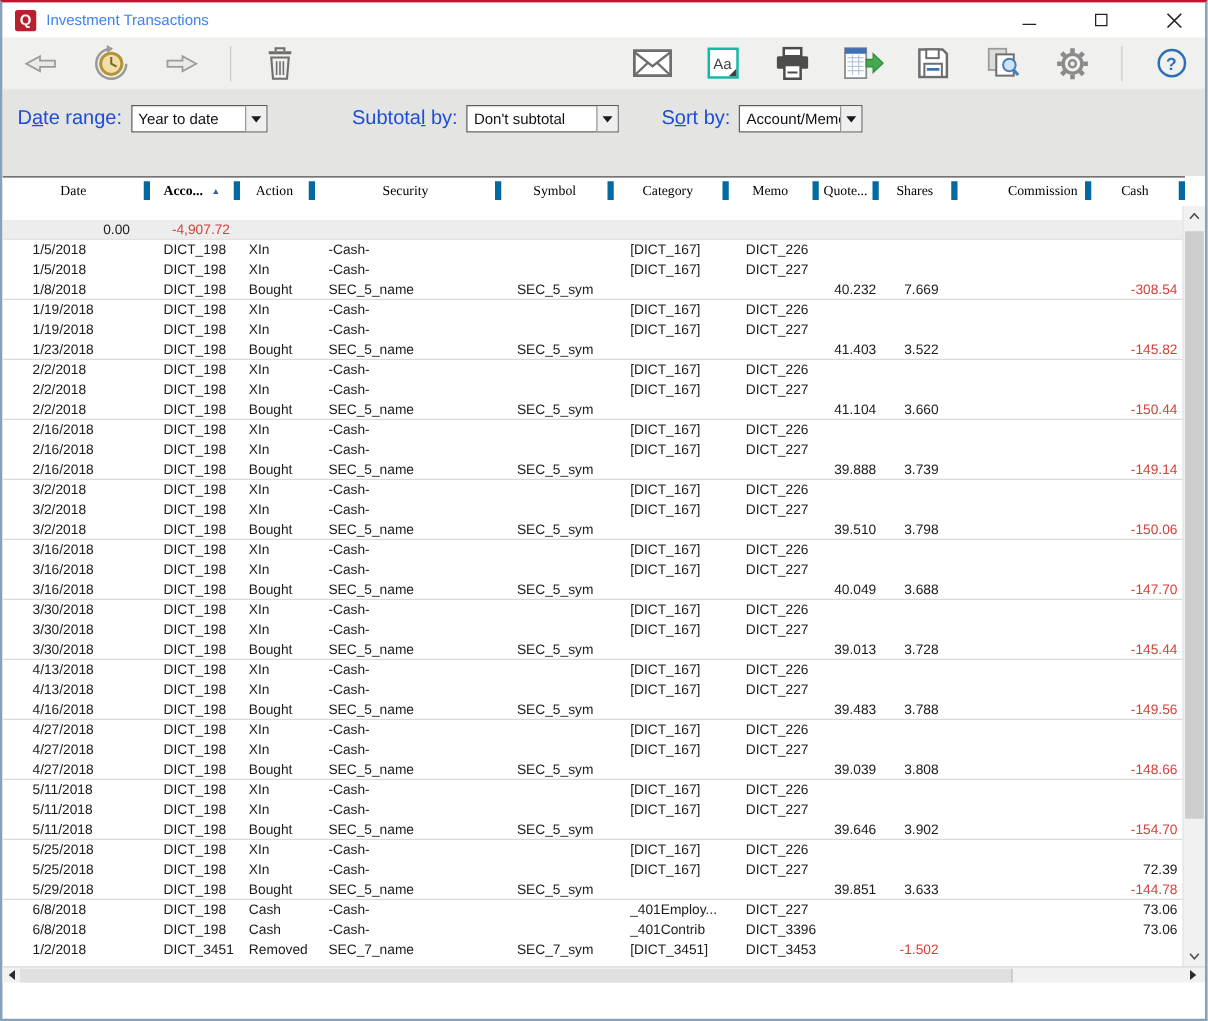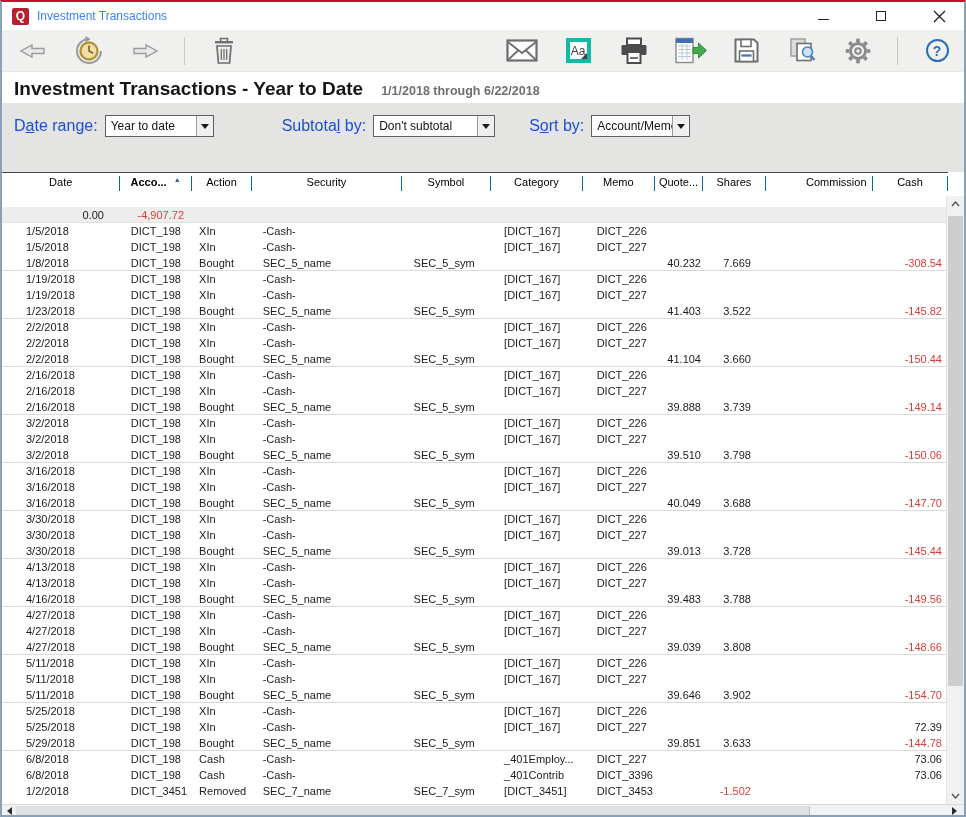--- a/index.html
+++ b/index.html
@@ -17,42 +17,42 @@
   .wtitle{ font-size:12px; color:#3b82f6; }
   .win-controls{ display:flex; align-items:center; gap:36px; padding-right:6px;}
   .wc{ width:22px; height:20px; display:flex; align-items:center; justify-content:center; cursor:default;}
   .min-glyph{ width:11px; border-bottom:1px solid #222; margin-top:6px;}
   .max-glyph{ width:10px; height:10px; border:1px solid #222;}
   
   .toolbar{ height:42px; background:#f0f0ee; border-bottom:1px solid #e7e7e5; display:flex; align-items:center; justify-content:space-between; padding:0 10px 0 14px;}
   .tgroup{ display:flex; align-items:center; gap:22px; }
   .tbtn{ width:34px; height:32px; display:flex; align-items:center; justify-content:center; }
   .tsep{ width:1px; height:28px; background:#c9c9c7; }
-  .aa-box{ width:25px; height:25px; border:4px solid #14b8a6; background:#fff; position:relative;
+  .aa-box{ width:25px; height:25px; border:2px solid #14b8a6; background:#fff; position:relative;
            font-size:12px; color:#3f3f3f; display:flex; align-items:center; justify-content:center;}
   .aa-box::after{ content:''; position:absolute; right:0; bottom:0; border-left:6px solid transparent; border-bottom:6px solid #3f3f3f;}
   .help-circle{ width:23px; height:23px; border:2px solid #2c6fb7; border-radius:50%; color:#2c6fb7;
                 font-weight:bold; font-size:14px; display:flex; align-items:center; justify-content:center;}
   
   .report-header{ height:31px; background:#fff; display:flex; align-items:baseline; padding:6px 0 0 12px;}
   .report-title{ font-size:19px; font-weight:bold; color:#161616; }
   .report-range{ font-size:12.5px; font-weight:bold; color:#6f6f6f; margin-left:18px;}
   
   .filterbar{ height:69px; background:#e4e4e2; display:flex; align-items:flex-start; padding:12px 0 0 12px;}
   .fgroup{ display:flex; align-items:center; }
   .flabel{ font-size:16px; color:#1d4ed8; margin-right:7px; }
   .flabel .u{ text-decoration:underline; }
   .combo{ height:22px; border:1px solid #5f5f5f; background:#fff; display:flex; align-items:stretch;}
   .combo .val{ flex:1; font-size:12px; color:#111; padding:3px 2px 0 5px; white-space:nowrap; overflow:hidden;}
   .combo .btn{ width:17px; border-left:1px solid #999; background:#efefef; display:flex; align-items:center; justify-content:center;}
   .combo .btn::after{ content:''; border:4px solid transparent; border-top:5px solid #1a1a1a; margin-top:5px;}
   
   .table-wrap{ position:relative; height:645px; background:#fff;}
   .thead{ display:flex; border-top:1px solid #474747; height:22px; width:946px; background:#fff; align-items:center;}
-  .hcell{ font-size:11px; color:#000; display:flex; justify-content:center; height:15px; border-right:1px solid #0369a1;}
+  .hcell{ font-size:11px; color:#000; display:flex; align-items:center; justify-content:center; height:15px; border-right:5px solid #0369a1;font-family:Liberation Serif, serif;}
   .sort-arrow{ font-size:7px; color:#2d5d9f; margin-left:7px; }
   .spacer-row{ height:13px; background:#fff; width:946px;}
   .tbody{ width:946px; }
   .trow{ display:flex; height:16px; align-items:center; background:#fff;}
   .trow.sep{ border-bottom:1px solid #dadada; }
   .trow.bal{ background:#ededed; border-bottom:1px solid #e2e2e2;}
   .cell{ font-size:11px; color:#1b1b1b; white-space:nowrap; overflow:hidden;}
   .cell.num{ text-align:right; }
   .cell.neg{ color:#d6403c; }
   .c0{ width:123px; padding-left:24px;}
@@ -196,24 +196,20 @@
           </g>
         </svg>
       </div>
       <div class="tsep"></div>
       <div class="tbtn">
         <div class="help-circle">?</div>
       </div>
     </div>
   </div>
 
-  <div class="report-header">
-    <span class="report-title">Investment Transactions - Year to Date</span>
-    <span class="report-range">1/1/2018 through 6/22/2018</span>
-  </div>
 
   <div class="filterbar">
     <div class="fgroup" style="margin-left:0;">
       <span class="flabel"><span>D</span><span class="u">a</span><span>te range:</span></span>
       <div class="combo" style="width:109px;justify-content:flex-end;">
         <span class="val">Year to date</span>
         <span class="btn"></span>
       </div>
     </div>
     <div class="fgroup" style="margin-left:68px;">

